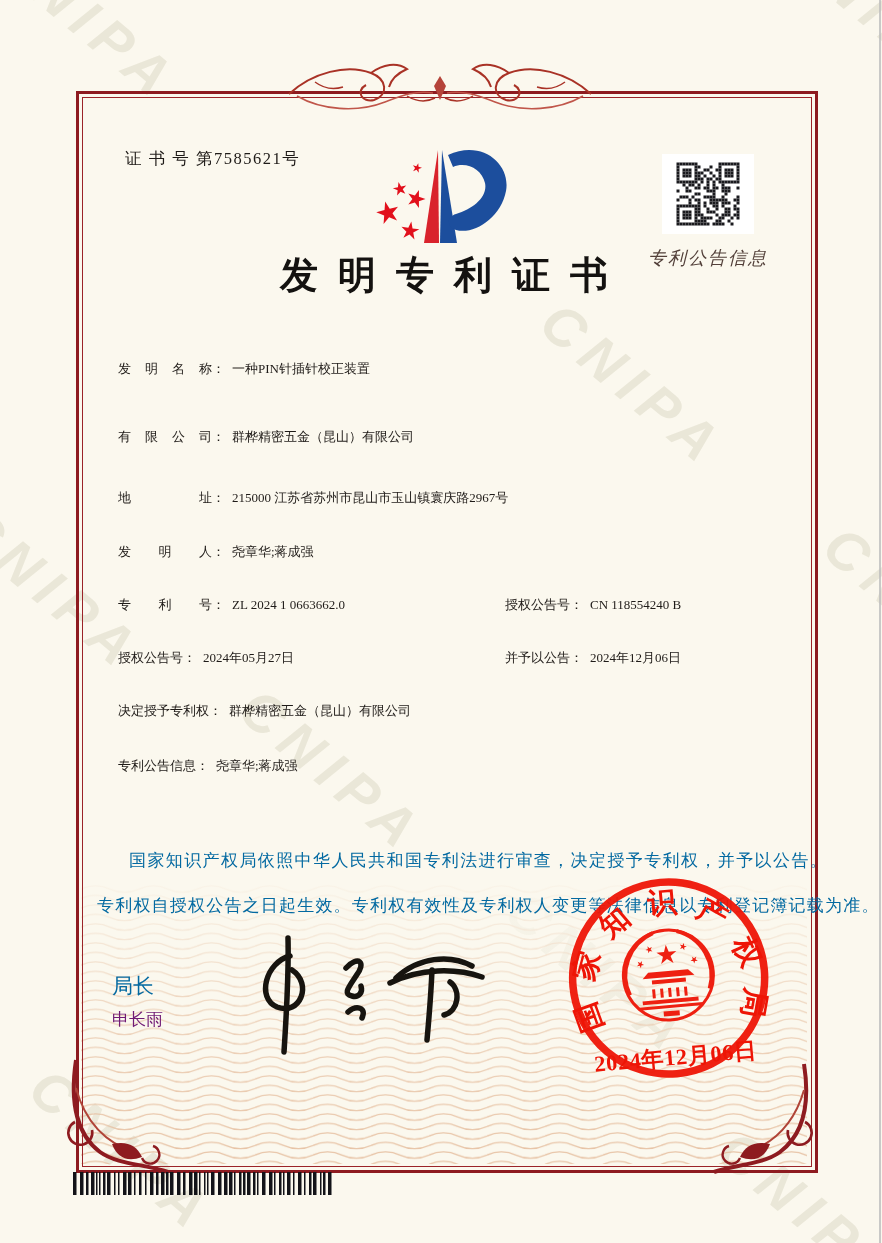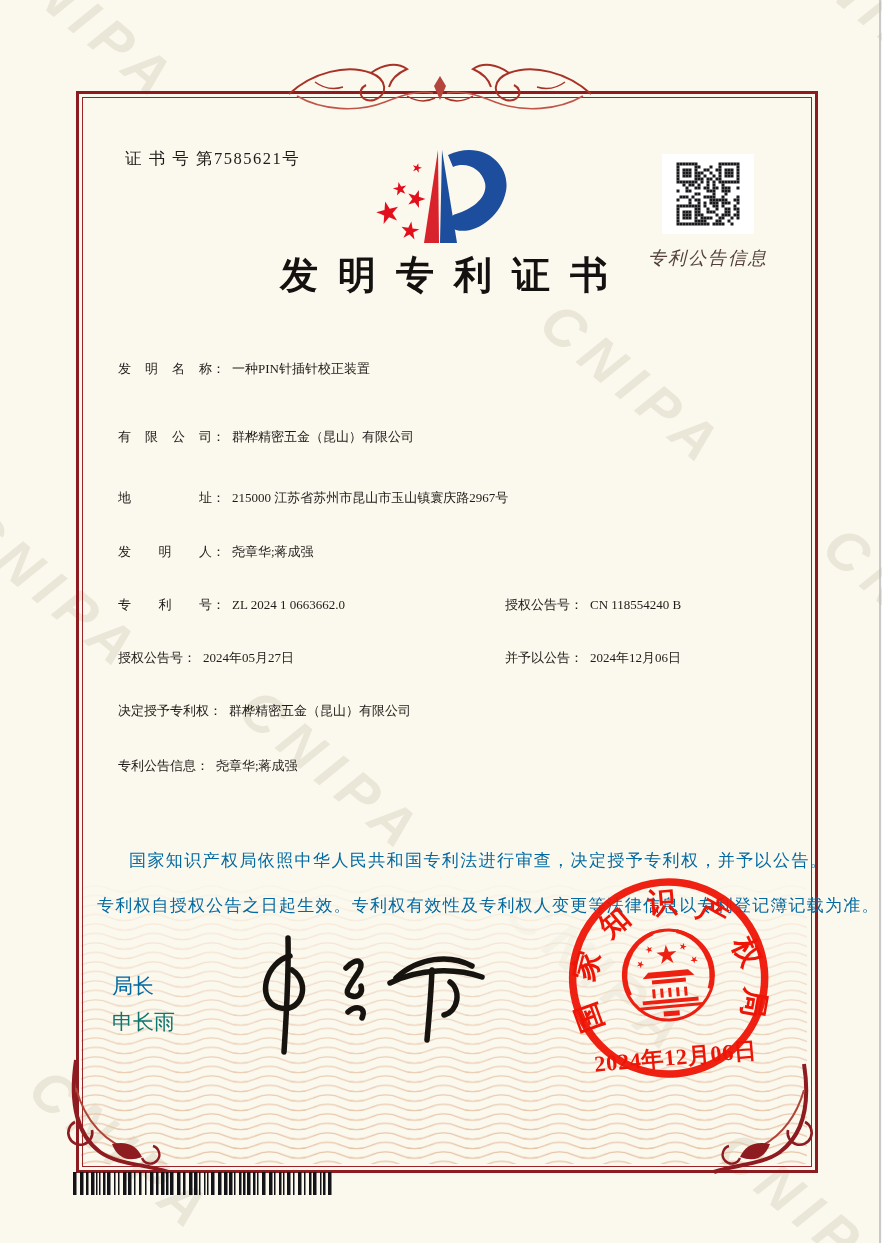--- a/index.html
+++ b/index.html
@@ -32,22 +32,22 @@
   .colon{margin-right:7px;}
   .col2{position:absolute;left:372px;top:0;white-space:nowrap;margin-left:15px;}
   
   .decl{position:absolute;left:97px;top:838px;width:700px;font-size:17px;
         line-height:45px;color:#0369a1;}
   .decl .l1{padding-left:32px;letter-spacing:1.4px;white-space:nowrap;}
   .decl .l2{letter-spacing:1.2px;white-space:nowrap;}
   
   .director-label{position:absolute;left:112px;top:972px;font-size:21px;
        font-family:"Liberation Sans","DejaVu Sans",sans-serif;color:#0369a1;}
-  .director-name{position:absolute;left:112px;top:1008px;font-size:21px;
-       font-family:"Liberation Sans","DejaVu Sans",sans-serif;color:#0f766e;}
+  .director-name{position:absolute;left:112px;top:1008px;font-size:17px;
+       font-family:"Liberation Sans","DejaVu Sans",sans-serif;color:#701a75;}
   .sig{position:absolute;left:228px;top:926px;}
   .seal{position:absolute;left:556px;top:876px;transform:rotate(-5deg);}
   .seal text{font-weight:700;font-family:"Liberation Serif","DejaVu Serif",serif;}
   .footer{position:absolute;left:76px;top:1120px;width:736px;text-align:center;
           font-size:15.5px;letter-spacing:1px;color:#2a241f;}
   .barcode{position:absolute;left:73px;top:1172px;}
   .edge-shadow{position:absolute;right:1px;top:0;width:2.5px;height:100%;
                background:#bdbdbd;opacity:.8;}
 </style>
 </head>

